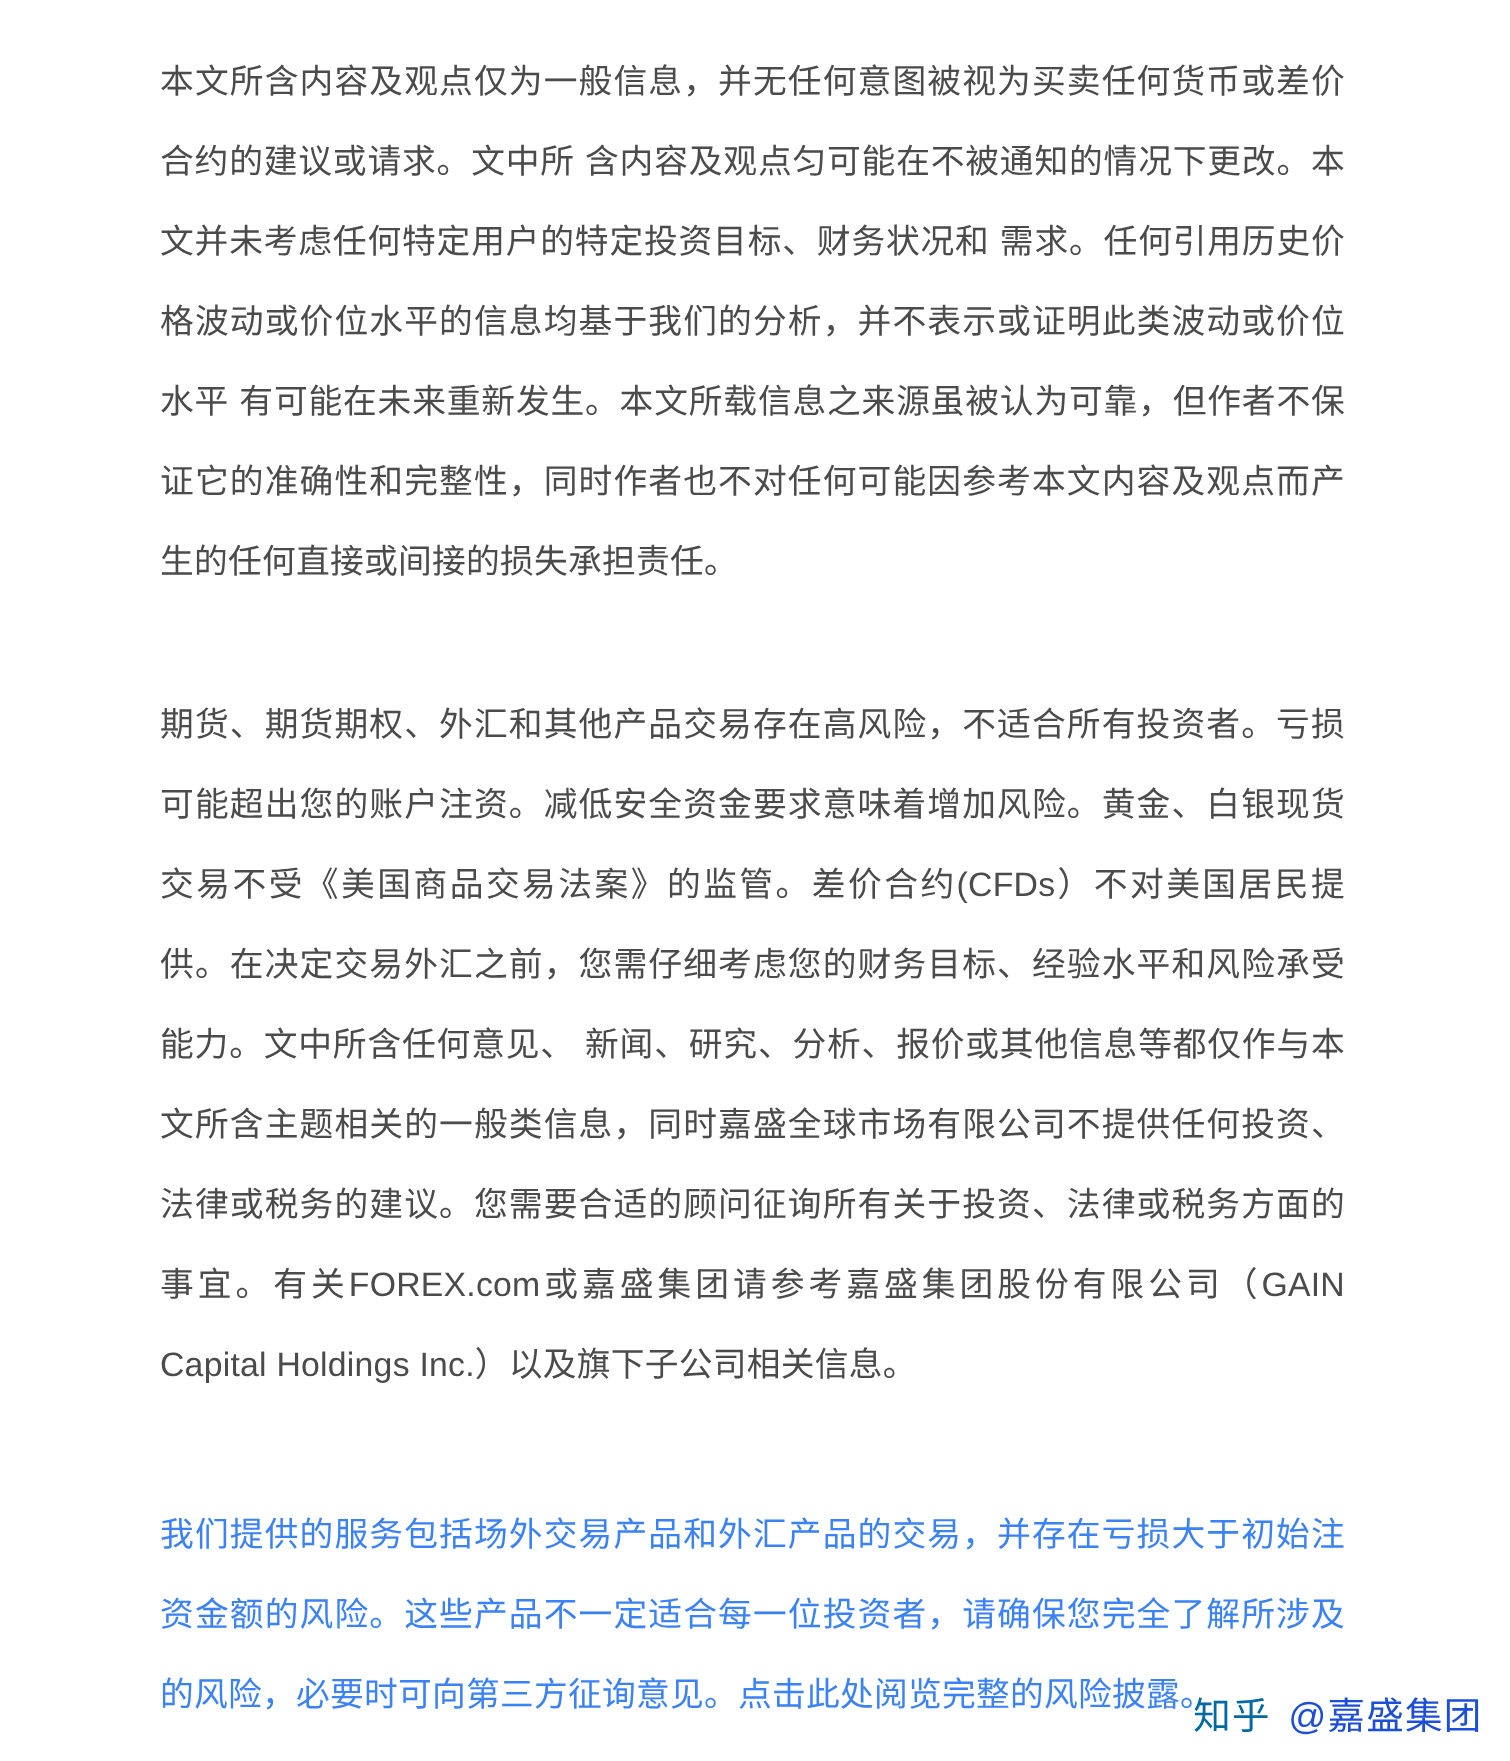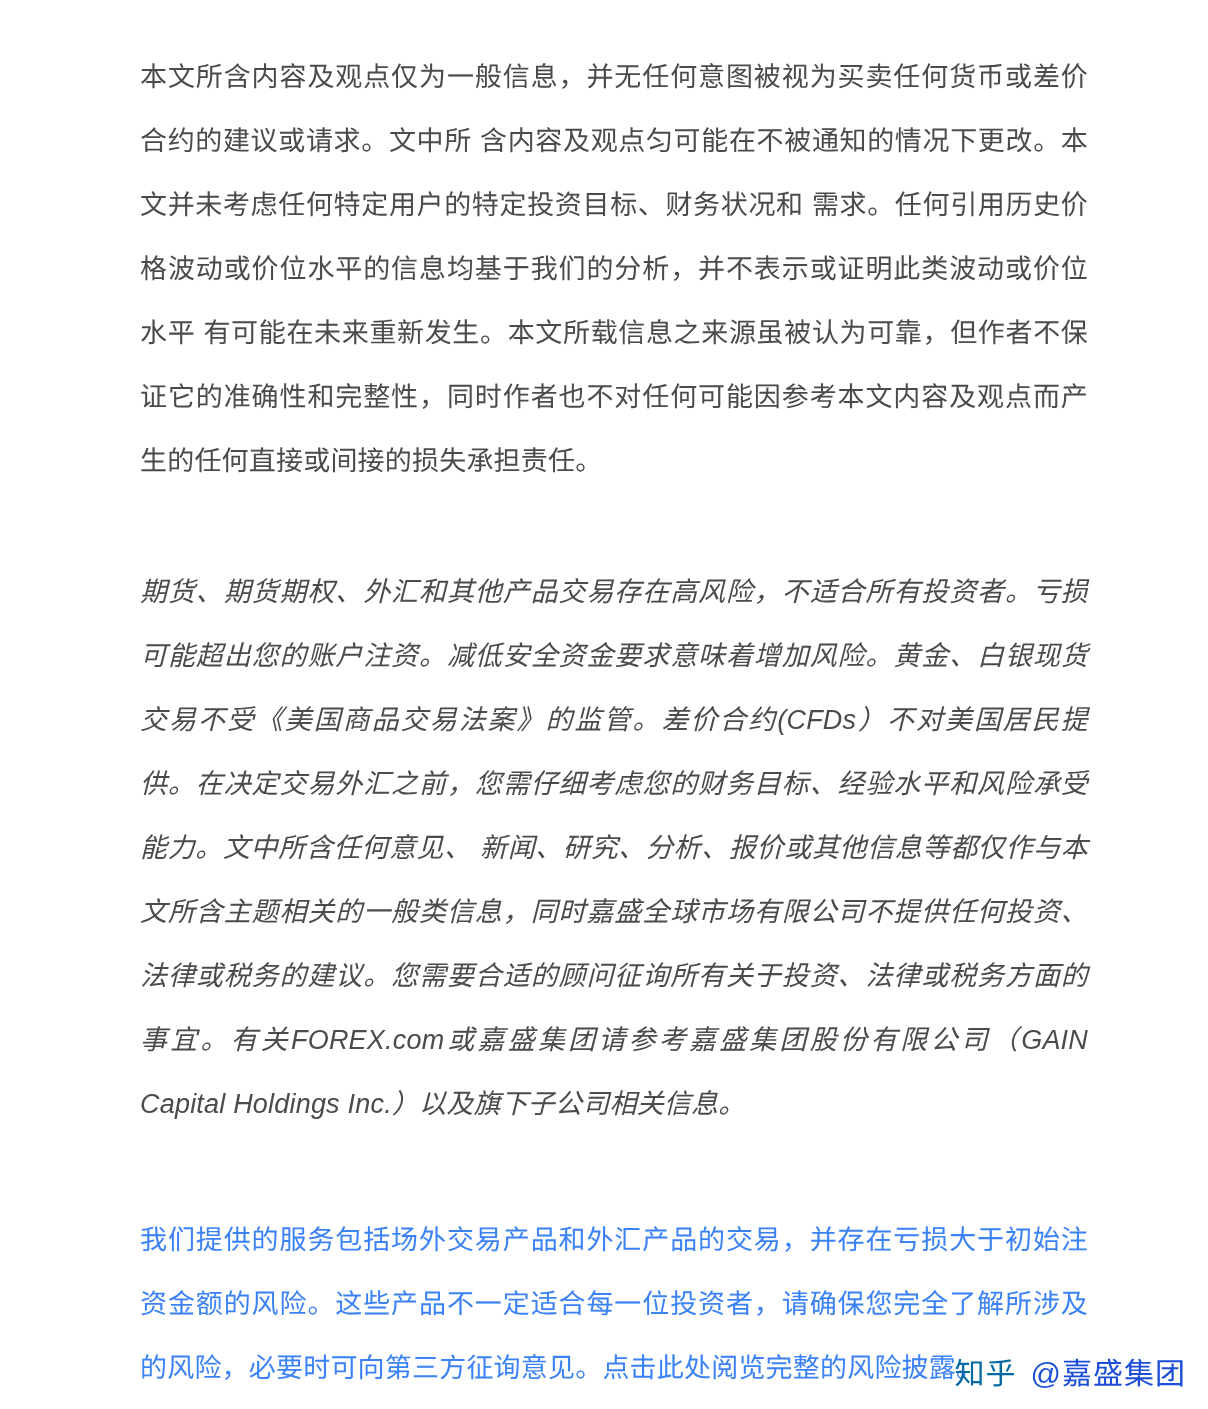--- a/index.html
+++ b/index.html
@@ -20,21 +20,21 @@
   #article {
     position: absolute;
     left: 128px;
     top: 0;
     width: 948px;
     height: 1409px;
     box-sizing: border-box;
   }
 
   .para {
-    margin: 12px;
+    margin: 0;
     font-size: 27px;
     line-height: 64px;
     letter-spacing: 0.2px;
     text-align: justify;
     text-justify: inter-ideograph;
     word-break: break-word;
   }
 
   
   .para.tone-grey {
@@ -42,21 +42,21 @@
     font-weight: 400;
   }
 
   
   .para.tone-dark {
     color: #3b82f6;
     font-weight: 500;
   }
 
   .p1 { position: absolute; left: 0; top: 33px;   width: 948px; }
-  .p2 { position: absolute; left: 0; top: 548px;  width: 948px; font-style: italic; }
+  .p2 { position: absolute; left: 0; top: 548px;  width: 948px; }
   .p3 { position: absolute; left: 0; top: 1196px; width: 948px; }
 
   
   #watermark {
     position: absolute;
     right: 22px;
     bottom: 20px;
     display: flex;
     align-items: center;
     gap: 14px;

